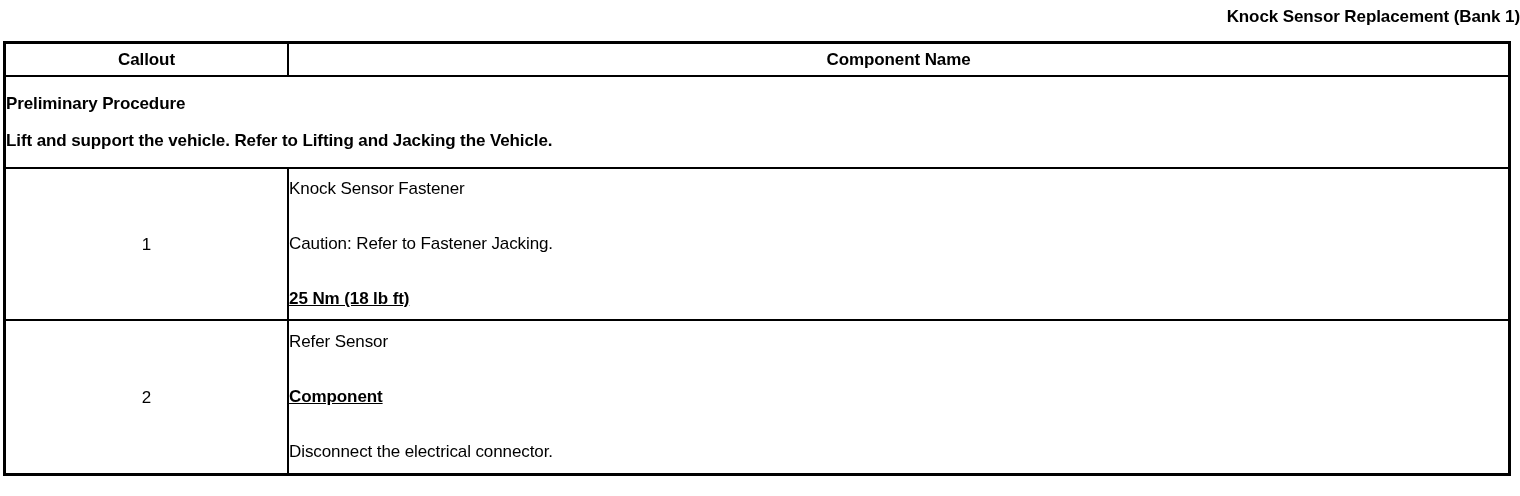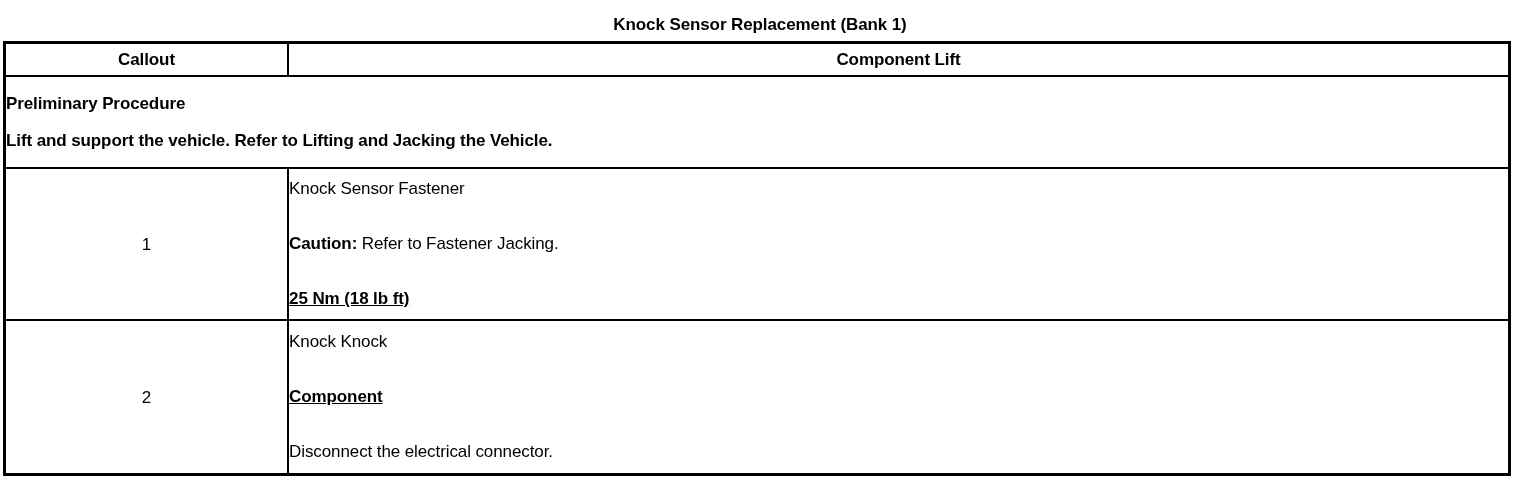--- a/index.html
+++ b/index.html
@@ -18,25 +18,25 @@
 
   .page {
     position: relative;
     width: 1520px;
     height: 496px;
     box-sizing: border-box;
   }
 
   .doc-title {
     width: 1520px;
-    text-align: center;
+    text-align: right;
     font-size: 17px;
     font-weight: bold;
     line-height: 1;
-    padding-top: 16px;
+    padding-top: 8px;
     letter-spacing: -0.1px;
     white-space: nowrap;
   }
 
   .table-wrap {
     position: absolute;
     left: 3px;
     top: 41px;
     width: 1508px;
   }
@@ -101,21 +101,21 @@
   }
   .name-line {
     font-size: 17px;
     line-height: 1.05;
     letter-spacing: -0.1px;
     white-space: nowrap;
     font-weight: normal;
   }
   .name-line + .name-line { margin-top: 37px; }
   .name-line.bold { font-weight: bold; text-decoration: underline; }
-  .lead-bold { font-weight: bold; }
+  .lead-bold { font-weight: normal; }
 
   
   tr.row-prelim td { height: 90px; }
   tr.row-item-1 td { height: 150px; }
   tr.row-item-2 td { height: 152px; }
 </style>
 </head>
 <body>
 
 <div class="page">
@@ -125,21 +125,21 @@
   <div class="table-wrap">
     <table class="spec">
       <colgroup>
         <col class="c-callout">
         <col class="c-name">
       </colgroup>
 
       <thead>
         <tr>
           <th class="hdr-cell">Callout</th>
-          <th class="hdr-cell">Component Lift</th>
+          <th class="hdr-cell">Component Name</th>
         </tr>
       </thead>
 
       <tbody>
 
         <tr class="row-prelim">
           <td class="prelim-cell" colspan="2">
             <div class="prelim-line">Preliminary Procedure</div>
             <div class="prelim-line">Lift and support the vehicle. Refer to Lifting and Jacking the Vehicle.</div>
           </td>
@@ -152,21 +152,21 @@
             <div class="name-line">
               <span class="lead-bold">Caution:</span><span> Refer to Fastener Jacking.</span>
             </div>
             <div class="name-line bold">25 Nm (18 lb ft)</div>
           </td>
         </tr>
 
         <tr class="row-item-2">
           <td class="callout-cell">2</td>
           <td class="name-cell">
-            <div class="name-line">Knock Knock</div>
+            <div class="name-line">Refer Sensor</div>
             <div class="name-line bold">Component</div>
             <div class="name-line">Disconnect the electrical connector.</div>
           </td>
         </tr>
 
       </tbody>
     </table>
   </div>
 
 </div>

